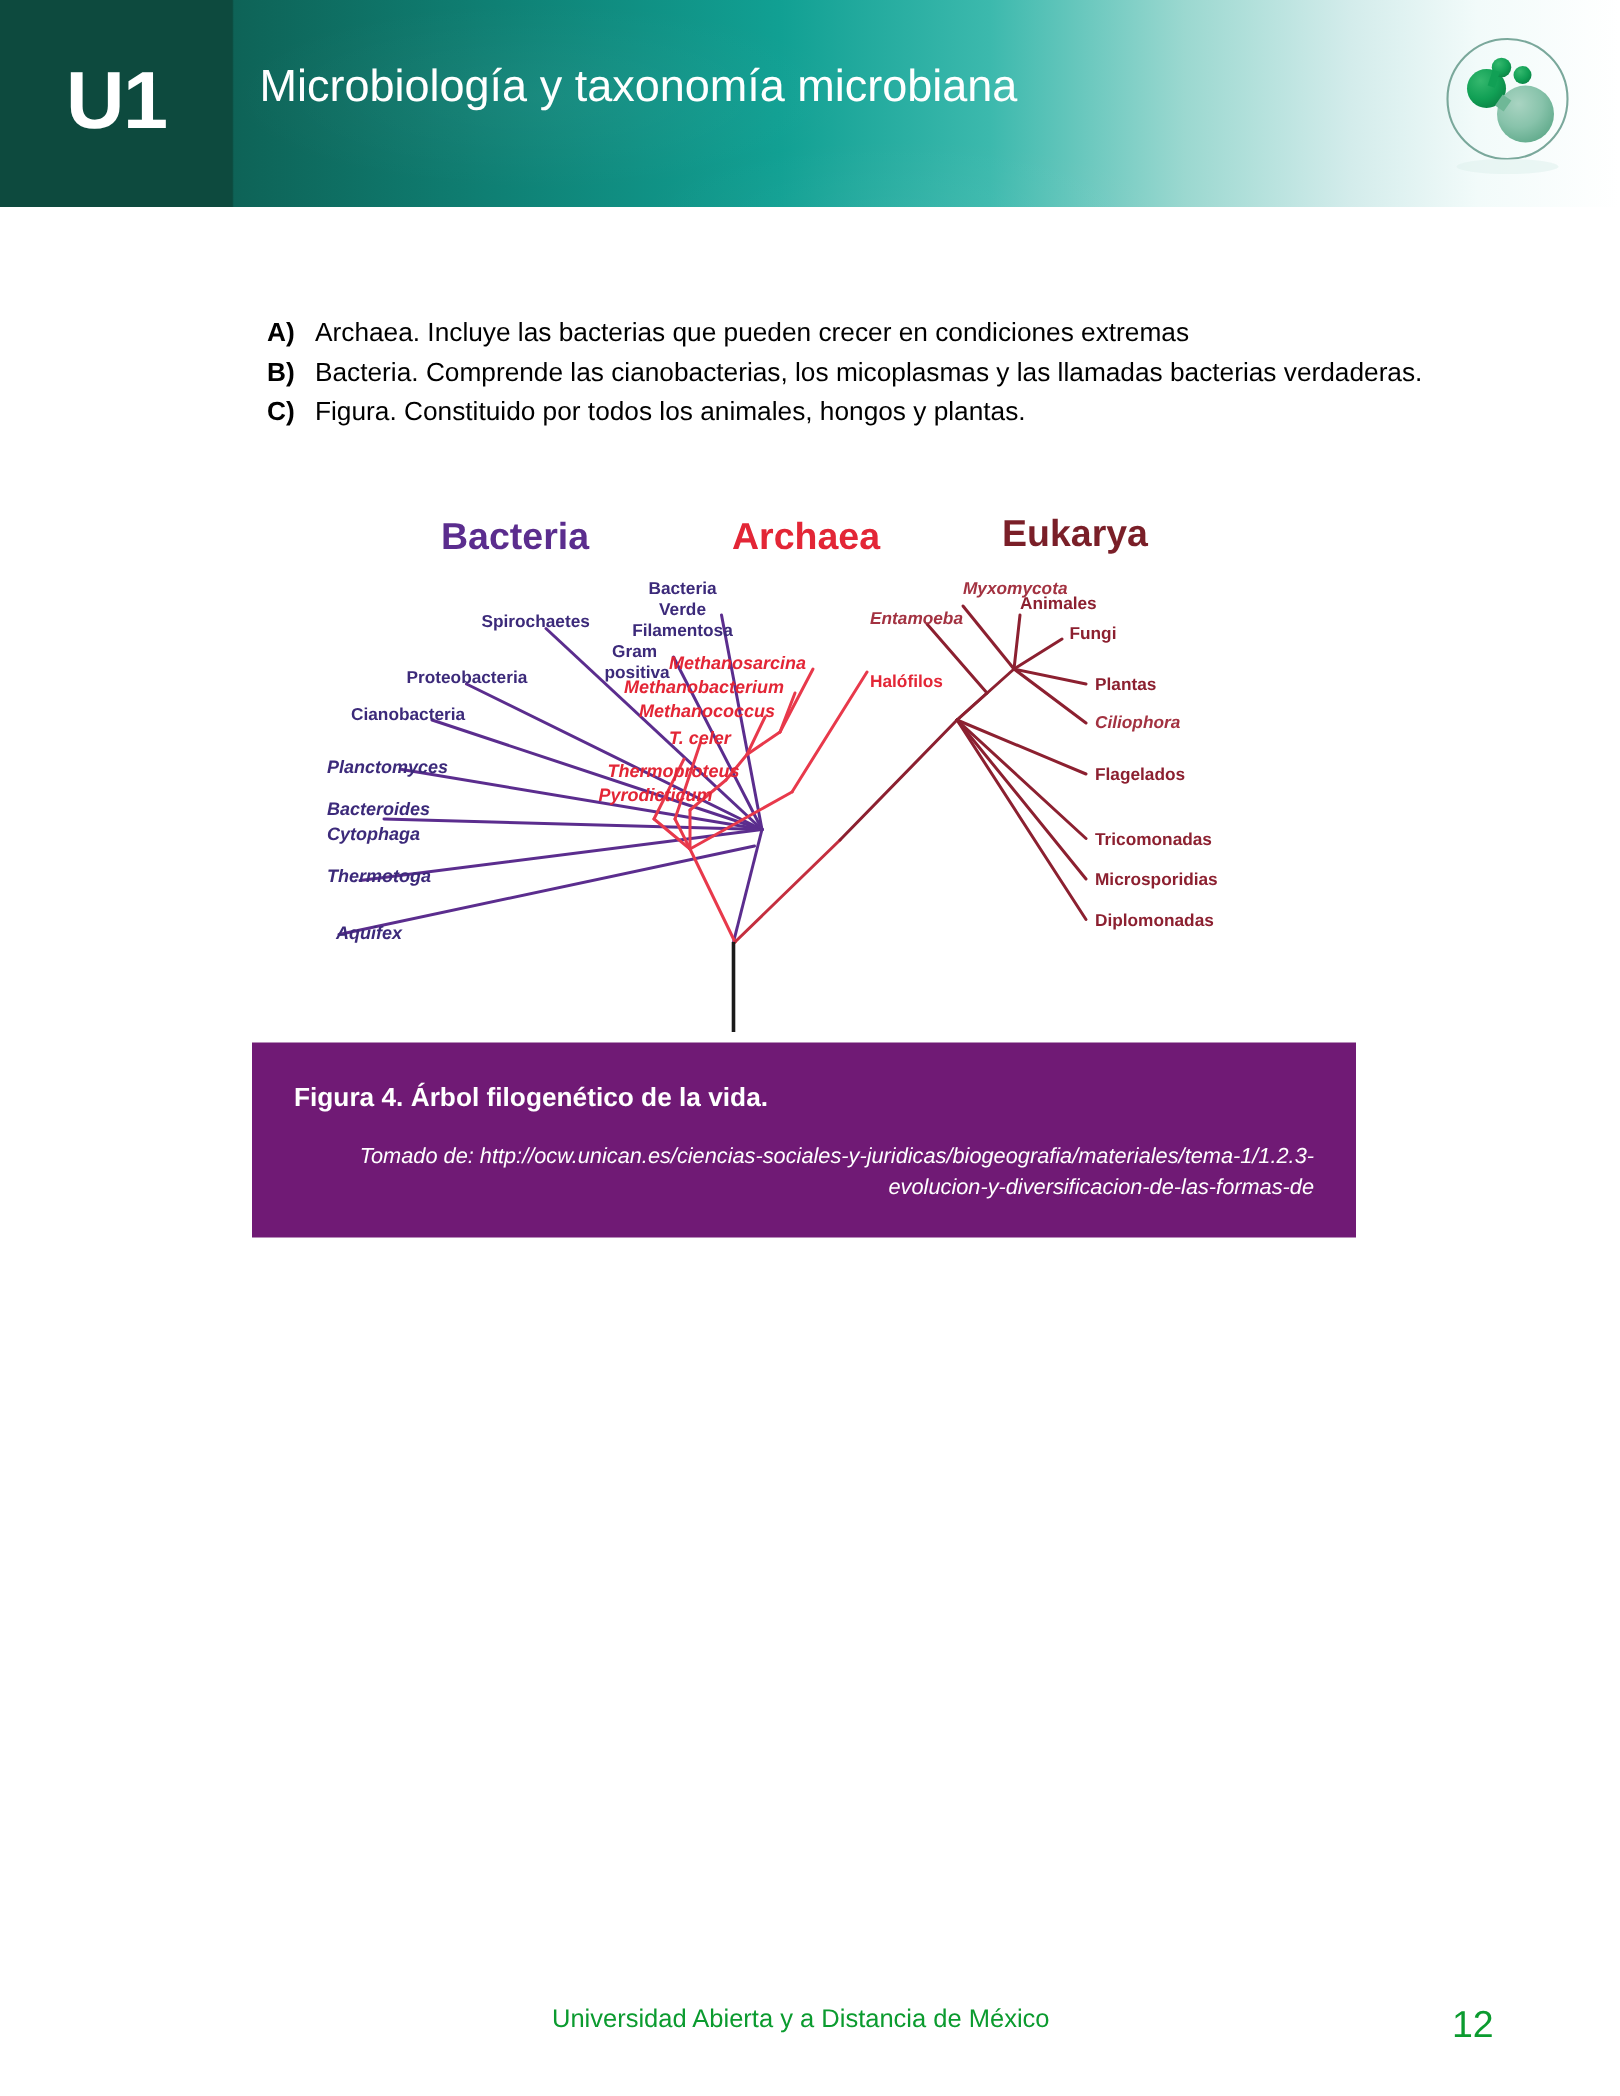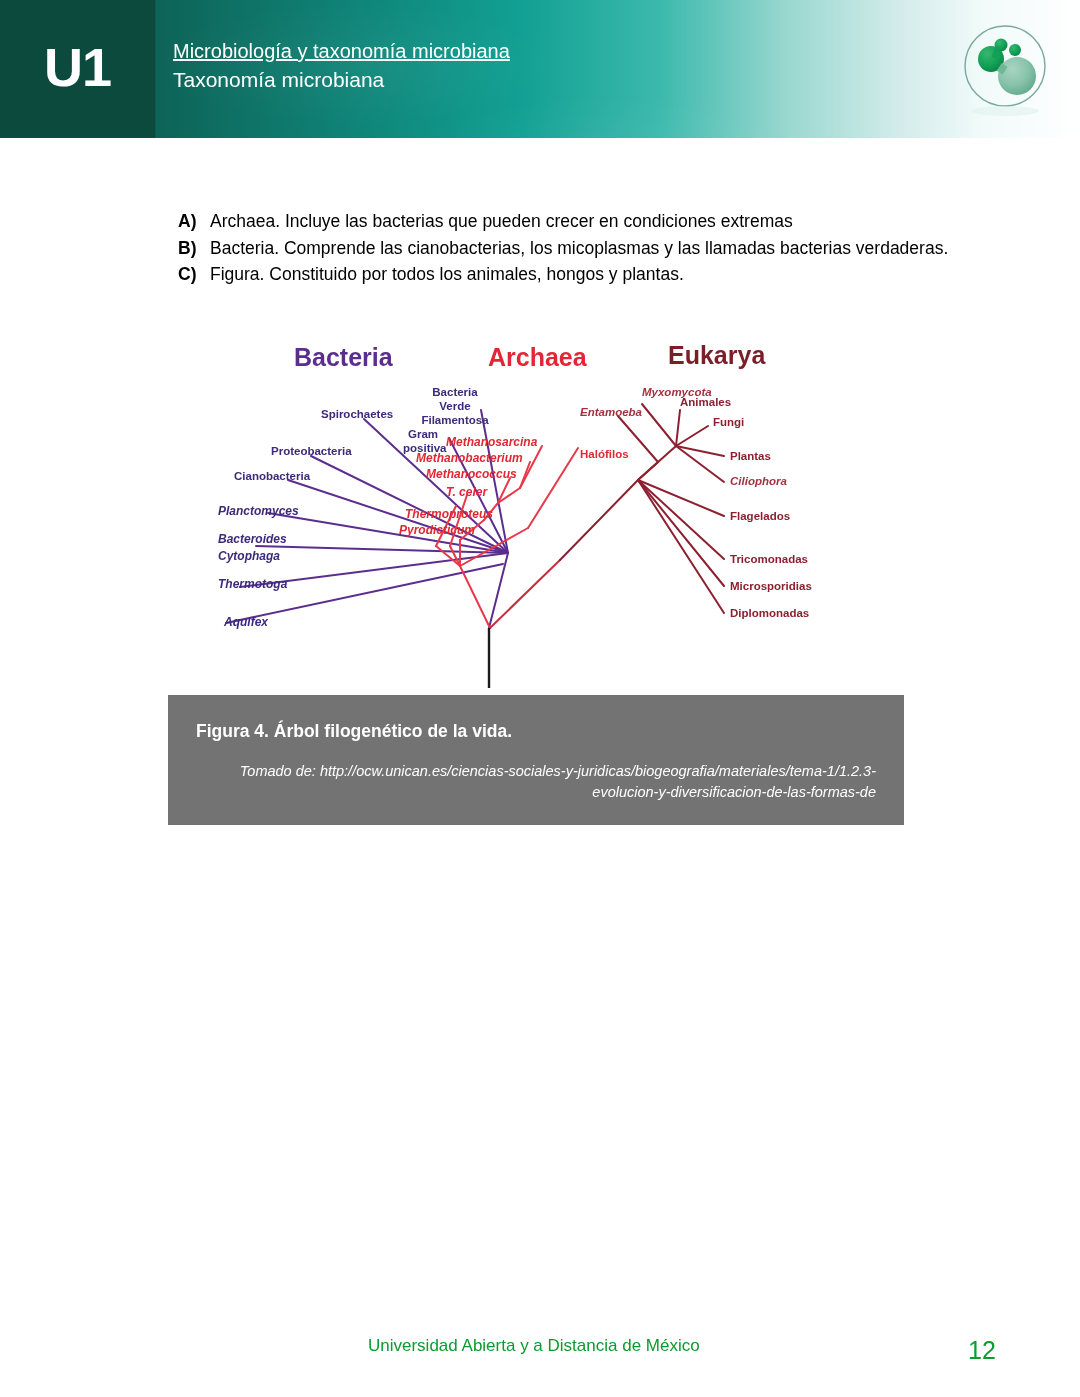--- a/index.html
+++ b/index.html
@@ -69,25 +69,24 @@
     padding-bottom: 4px;
     box-sizing: border-box;
   }
   .header-titles {
     position: absolute;
     left: 173px;
     top: 38px;
   }
   .header-title-main {
     color: #ffffff;
-    font-size: 20px;
+    font-size: 30px;
     font-weight: normal;
     line-height: 1.32;
     white-space: nowrap;
-    text-decoration: underline;
   }
   .header-title-sub {
     color: #ffffff;
     font-size: 21px;
     font-weight: normal;
     line-height: 1.32;
     white-space: nowrap;
     margin-top: 2px;
   }
   .header-logo {
@@ -146,21 +145,21 @@
     width: 740px;
     height: 360px;
   }
 
   
   .caption-box {
     position: absolute;
     left: 168px;
     top: 557px;
     width: 736px;
-    background: #737373;
+    background: #701a75;
     box-sizing: border-box;
     padding: 25px 28px 22px 28px;
   }
   .caption-title {
     color: #ffffff;
     font-size: 17.5px;
     font-weight: bold;
     line-height: 1.3;
     margin-bottom: 18px;
   }
@@ -198,21 +197,20 @@
 </style>
 </head>
 <body>
 
 <div class="header">
   <div class="header-swirl"></div>
   <div class="unit-block"></div>
   <div class="unit-label">U1</div>
   <div class="header-titles">
     <div class="header-title-main">Microbiología y taxonomía microbiana</div>
-    <div class="header-title-sub">Taxonomía microbiana</div>
   </div>
   <div class="header-logo">
     <svg viewBox="0 0 100 100" width="100" height="100">
       <defs>
         <radialGradient id="cellBig" cx="38%" cy="32%" r="75%">
           <stop offset="0%" stop-color="#a9d4c2"></stop>
           <stop offset="55%" stop-color="#88c3ab"></stop>
           <stop offset="100%" stop-color="#5fa98a"></stop>
         </radialGradient>
         <radialGradient id="cellDark" cx="35%" cy="30%" r="78%">

